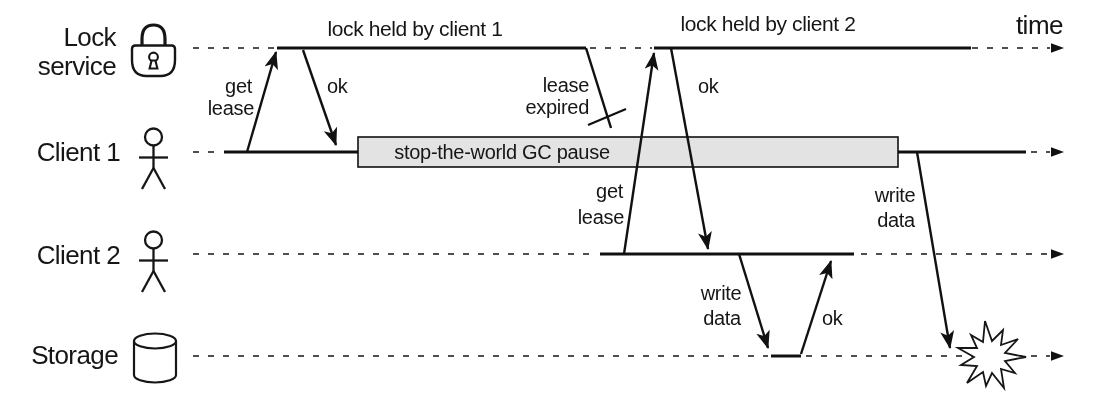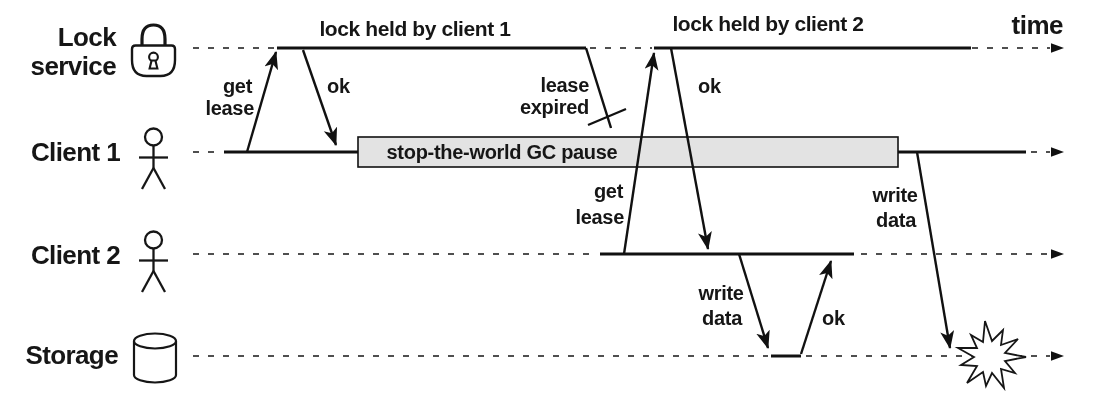--- a/index.html
+++ b/index.html
@@ -1,16 +1,16 @@
 <!DOCTYPE html>
 <html><head>
 <meta charset="utf-8">
 <style>
   html,body{margin:0;padding:0;background:#ffffff;}
-  .stage{position:relative;width:1100px;height:400px;background:#ffffff;overflow:hidden;font-weight:bold;}
+  .stage{position:relative;width:1100px;height:400px;background:#ffffff;overflow:hidden;}
   svg{display:block;}
   text{font-family:"Liberation Sans", sans-serif;fill:#161616;}
   .lane-label{font-size:26px;letter-spacing:-0.6px;}
   .span-label{font-size:21px;letter-spacing:-0.4px;}
   .msg-label{font-size:20px;letter-spacing:-0.3px;}
   .gc-label{font-size:20px;letter-spacing:-0.3px;}
   .time-label{font-size:26px;letter-spacing:-0.5px;}
   .dash{stroke:#161616;stroke-width:1.7;stroke-dasharray:6 9;fill:none;}
   .act{stroke:#111111;stroke-width:3;fill:none;}
   .msg{stroke:#111111;stroke-width:2.4;fill:none;}

